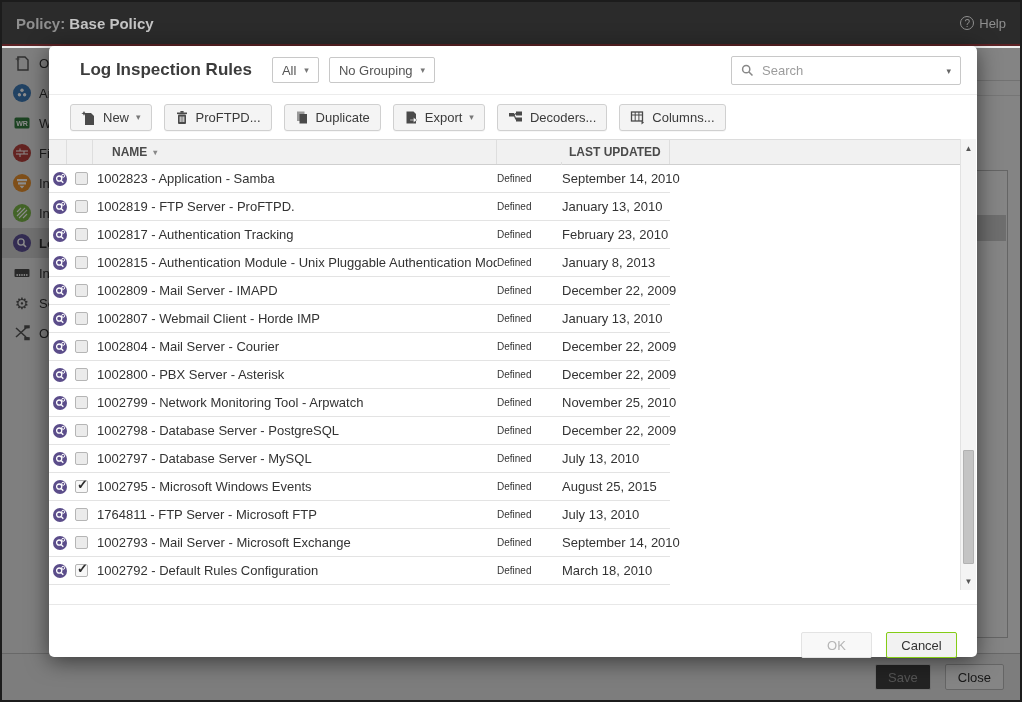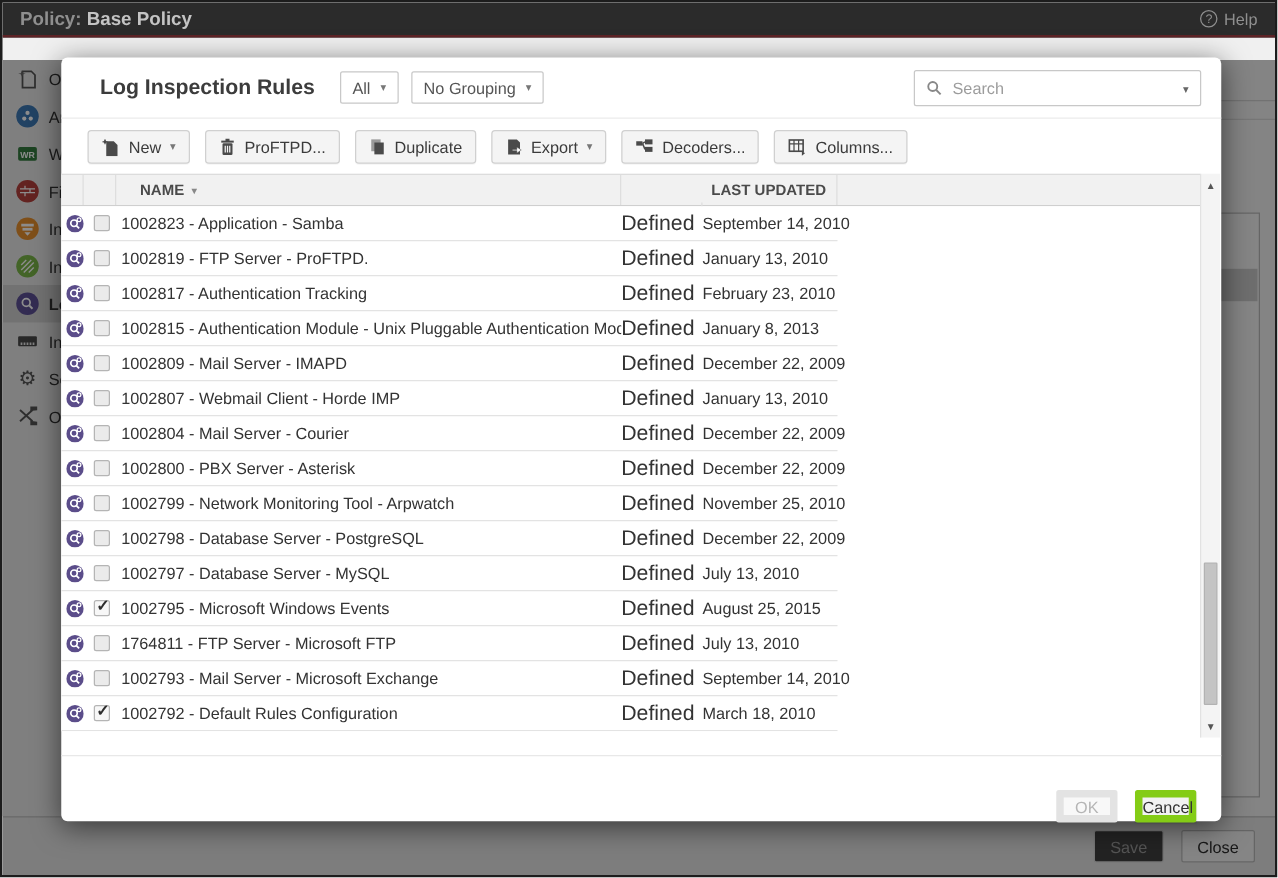--- a/index.html
+++ b/index.html
@@ -1,20 +1,20 @@
 <!DOCTYPE html>
 <html><head>
 <meta charset="utf-8">
 <style>
   * { margin:0; padding:0; box-sizing:border-box; }
   html,body { width:1022px; height:702px; font-family:"Liberation Sans", sans-serif; }
   .window { position:relative; width:1022px; height:702px; background:#f0f0f0; border:2px solid #1c1c1c; overflow:hidden; }
 
   
-  .app-header { position:absolute; top:0; left:0; right:0; height:28px; background:#2b2b2b; border-bottom:2px solid #5d2326; display:flex; align-items:center; justify-content:space-between; padding:0 14px; z-index:6; }
+  .app-header { position:absolute; top:0; left:0; right:0; height:44px; background:#2b2b2b; border-bottom:2px solid #5d2326; display:flex; align-items:center; justify-content:space-between; padding:0 14px; z-index:6; }
   .app-title { font-size:15px; font-weight:bold; }
   .app-title .prefix { color:#8f8f8f; }
   .app-title .name { color:#c4c4c4; }
   .help { display:flex; align-items:center; gap:5px; color:#8f8f8f; font-size:13px; cursor:pointer; }
   .help-circle { width:14px; height:14px; border:1px solid #8f8f8f; border-radius:50%; font-size:10px; display:flex; align-items:center; justify-content:center; }
 
   
   .sidebar { position:absolute; top:46px; left:0; bottom:0; width:180px; background:#e8e8e8; border-right:1px solid #c6c6c6; z-index:1; overflow:hidden; }
   .side-item { height:30px; display:flex; align-items:center; gap:8px; padding-left:11px; font-size:13px; color:#333; cursor:pointer; white-space:nowrap; }
   .side-item.selected { background:#d0d0d0; font-weight:bold; }
@@ -59,32 +59,32 @@
   .hc-upd { width:108px; padding-left:7px; }
   .hc-fill { flex:1; border-right:none; }
   .sort-caret { font-size:8px; color:#888; }
   .t-body { position:absolute; top:119px; left:0; width:911px; height:420px; overflow:hidden; background:#fff; }
   .row { width:621px; height:28px; display:flex; align-items:center; border-bottom:1px solid #e3e3e3; cursor:default; }
   .rowicon { width:14px; height:14px; margin-left:4px; flex:none; }
   .cb { width:13px; height:13px; margin-left:8px; flex:none; border:1px solid #b5b5b5; border-radius:2px; background:#ebebeb; position:relative; cursor:pointer; }
   .cb.on { background:#f7f7f7; }
   .cb .check { position:absolute; left:1px; top:-4px; font-size:13px; font-weight:bold; color:#2e2e2e; }
   .cell-name { width:400px; margin-left:9px; font-size:13px; color:#333; white-space:nowrap; overflow:hidden; }
-  .cell-type { width:65px; font-size:17px; color:#333; }
+  .cell-type { width:65px; font-size:10px; color:#333; }
   .cell-upd { width:108px; font-size:13px; color:#333; white-space:nowrap; }
 
   
   .vscroll { position:absolute; top:93px; right:1px; width:16px; height:451px; background:#f4f4f4; border-left:1px solid #e2e2e2; }
   .sb-arrow { position:absolute; left:0; width:100%; height:14px; font-size:8px; color:#555; display:flex; align-items:center; justify-content:center; cursor:pointer; }
   .sb-up { top:2px; } .sb-down { bottom:2px; }
   .sb-thumb { position:absolute; left:2px; width:11px; top:311px; height:114px; background:#c4c4c4; border:1px solid #b2b2b2; border-radius:1px; cursor:pointer; }
 
   
   .m-footer { position:absolute; left:0; right:0; bottom:0; height:53px; border-top:1px solid #e8e8e8; display:flex; align-items:center; justify-content:flex-end; gap:14px; padding-right:20px; }
-  .m-btn { width:49px; height:26px; font-size:13px; border-radius:2px; border:6px solid #84cc16; background:#f2f2f2; color:#333; cursor:pointer; box-shadow:0 1px 1px rgba(0,0,0,0.08);margin-top:28px; }
+  .m-btn { width:71px; height:26px; font-size:13px; border-radius:2px; border:1px solid #84cc16; background:#f2f2f2; color:#333; cursor:pointer; box-shadow:0 1px 1px rgba(0,0,0,0.08);margin-top:28px; }
   .m-btn.disabled { color:#b5b5b5; border-color:#e3e3e3; background:#f8f8f8; box-shadow:none; cursor:default; }
 </style>
 </head>
 <body>
 
 <div class="window">
 
   <div class="app-header">
     <div class="app-title">
       <span class="prefix">Policy:</span>

